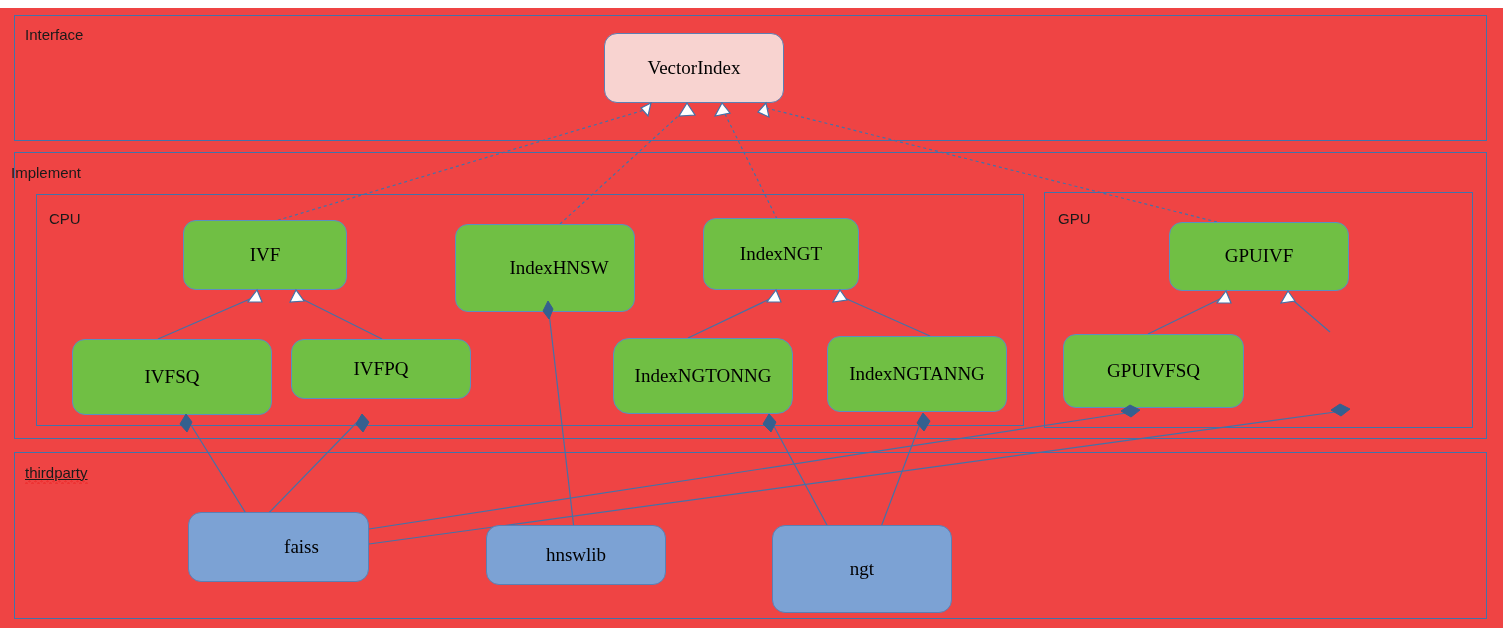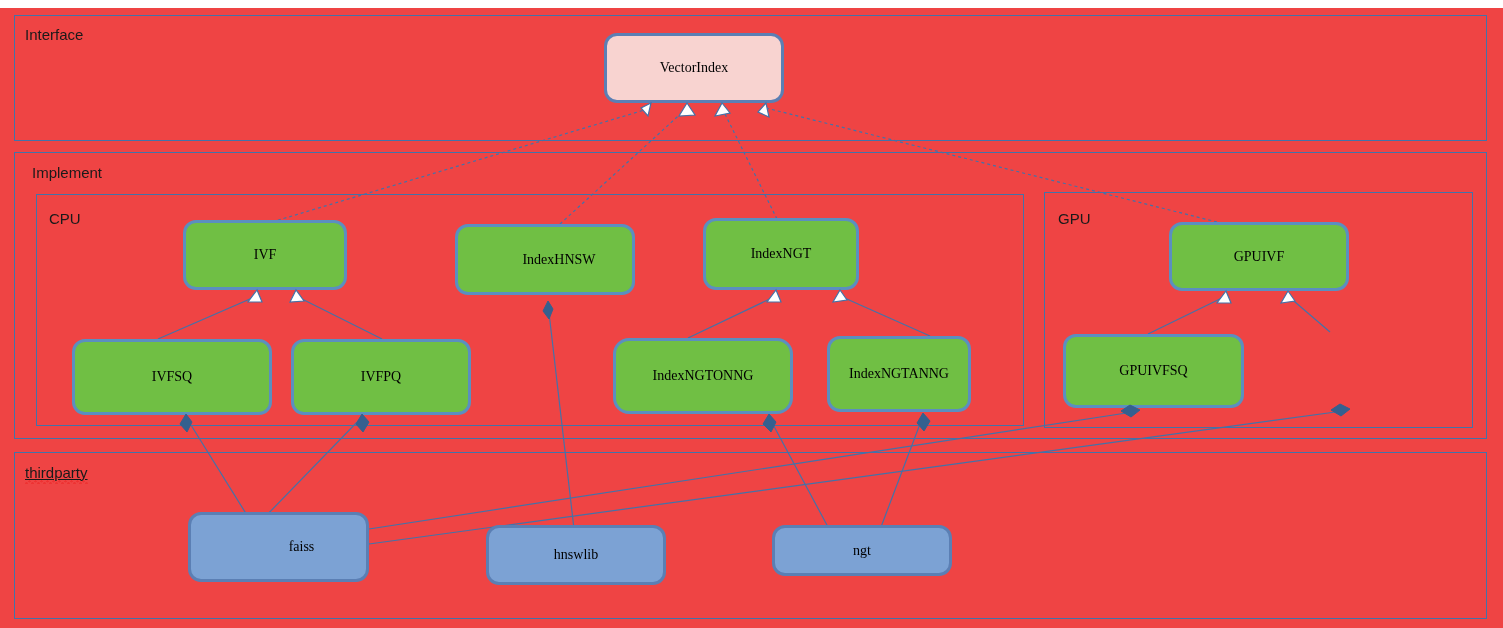--- a/index.html
+++ b/index.html
@@ -46,26 +46,26 @@
       radial-gradient(circle at 1.5px 3.2px, #e33 1.1px, transparent 1.3px),
       radial-gradient(circle at 4.5px 1.3px, #e33 1.1px, transparent 1.3px);
     background-size: 6px 5px;
     background-repeat: repeat-x;
   }
   
   .node {
     position: absolute;
     box-sizing: border-box;
     border-radius: 13px;
-    border: 3px solid #a21caf;
+    border: 1px solid #a21caf;
     display: flex;
     align-items: center;
     justify-content: center;
     font-family: "Liberation Serif", serif;
-    font-size: 14px;
+    font-size: 19px;
     color: #000000;
     text-align: center;
     line-height: 1.1;
     z-index: 5;
   }
   .node.iface  { background: #F8D3D0; border-color: #5B7FB4; }
   .node.impl   { background: #70BF44; border-color: #5B8FC0; }
   .node.third  { background: #7CA2D4; border-color: #5B7FB4; }
 
   
@@ -117,52 +117,52 @@
       <line x1="574" y1="521" x2="548" y2="296"></line>
       <line x1="828" y1="519" x2="769" y2="409"></line>
       <line x1="881" y1="519" x2="923" y2="408"></line>
     </g>
   </svg>
 
   <div class="group" style="left:14px; top:7px; width:1473px; height:126px;"></div>
   <div class="group-label" style="left:25px; top:19px;">Interface</div>
 
   <div class="group" style="left:14px; top:144px; width:1473px; height:287px;"></div>
-  <div class="group-label" style="left:32px; top:157px;text-align:center;">Implement</div>
+  <div class="group-label" style="left:11px; top:157px;text-align:center;">Implement</div>
 
   <div class="group" style="left:36px; top:186px; width:988px; height:232px;"></div>
   <div class="group-label" style="left:49px; top:203px;">CPU</div>
 
   <div class="group" style="left:1044px; top:184px; width:429px; height:236px;"></div>
   <div class="group-label" style="left:1058px; top:203px;">GPU</div>
 
   <div class="group" style="left:14px; top:444px; width:1473px; height:167px;"></div>
   <div style="position:absolute; left:25px; top:456px;">
     <div class="group-label misspelled" style="position:relative; left:0; top:1px;">thirdparty</div>
     <div class="squiggle"></div>
   </div>
 
   <div class="node iface" style="left:604px; top:25px; width:180px; height:70px;">VectorIndex</div>
 
   <div class="node impl" style="left:183px; top:212px; width:164px; height:70px;">IVF</div>
   <div class="node impl" style="left:72px; top:331px; width:200px; height:76px;">IVFSQ</div>
-  <div class="node impl" style="left:291px; top:331px; width:180px; height:76px;">IVFPQ</div>
+  <div class="node impl" style="left:291px; top:331px; width:180px; height:60px;">IVFPQ</div>
 
-  <div class="node impl" style="left:455px; top:216px; width:180px; height:71px;padding-left:28px;">IndexHNSW</div>
+  <div class="node impl" style="left:455px; top:216px; width:180px; height:88px;padding-left:28px;">IndexHNSW</div>
 
   <div class="node impl" style="left:703px; top:210px; width:156px; height:72px;">IndexNGT</div>
   <div class="node impl" style="left:613px; top:330px; width:180px; height:76px;border-radius:16px;">IndexNGTONNG</div>
-  <div class="node impl" style="left:827px; top:328px; width:144px; height:76px;">IndexNGTANNG</div>
+  <div class="node impl" style="left:827px; top:328px; width:180px; height:76px;">IndexNGTANNG</div>
 
   <div class="node impl" style="left:1169px; top:214px; width:180px; height:69px;">GPUIVF</div>
   <div class="node impl" style="left:1063px; top:326px; width:181px; height:74px;">GPUIVFSQ</div>
 
   <div class="node third" style="left:188px; top:504px; width:181px; height:70px;padding-left:46px;">faiss</div>
   <div class="node third" style="left:486px; top:517px; width:180px; height:60px;">hnswlib</div>
-  <div class="node third" style="left:772px; top:517px; width:180px; height:51px;">ngt</div>
+  <div class="node third" style="left:772px; top:517px; width:180px; height:88px;">ngt</div>
 
   <svg id="edges-top" viewBox="0 0 1503 628">
 
     <g stroke="#4472A8" stroke-width="1.2" fill="#ffffff">
       <polygon points="651,95 641,100 648,108"></polygon>
       <polygon points="687,95 679,108 695,107"></polygon>
       <polygon points="722,95 715,108 730,105"></polygon>
       <polygon points="766,95 758,104 769,109"></polygon>
     </g>
 

